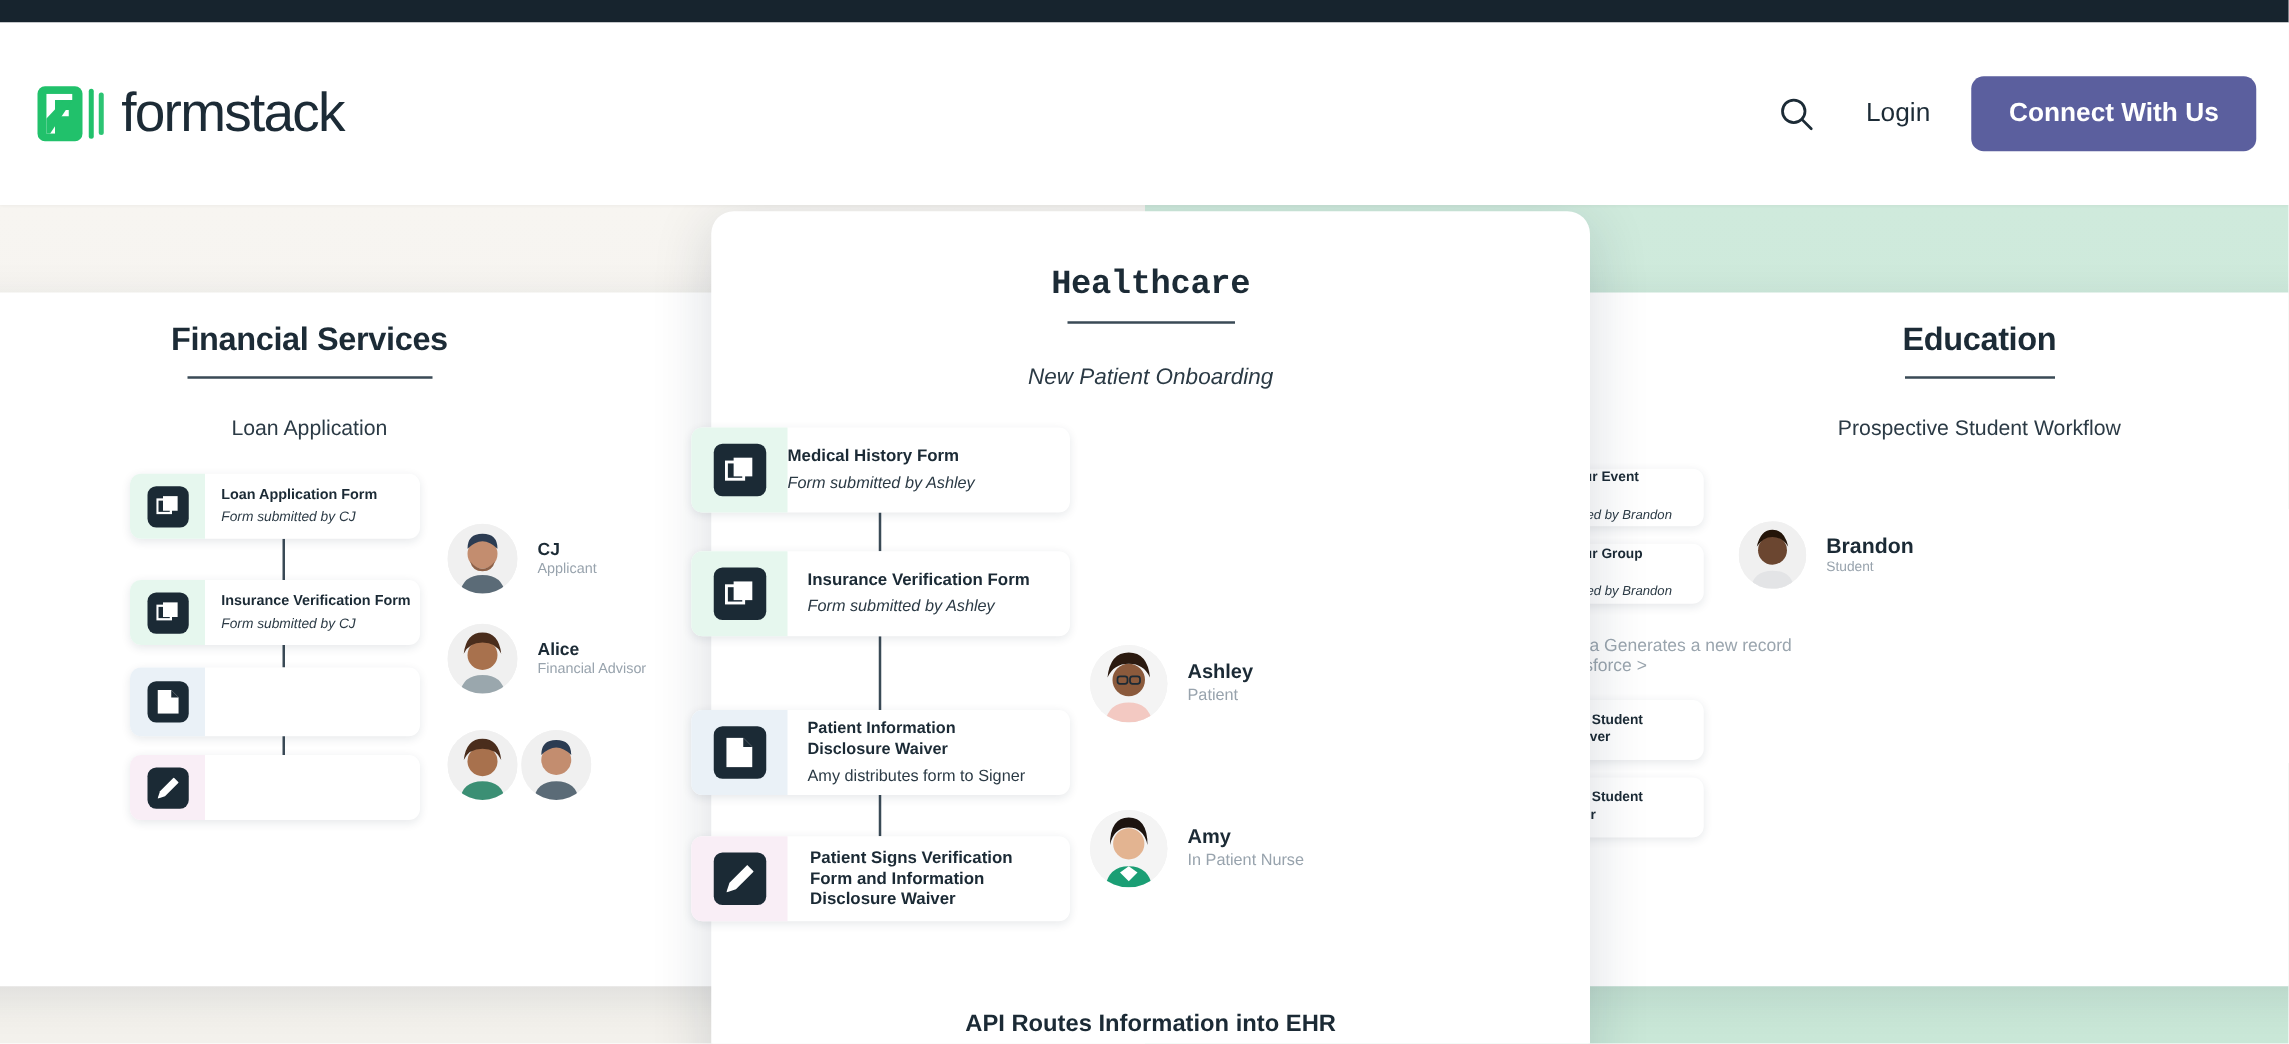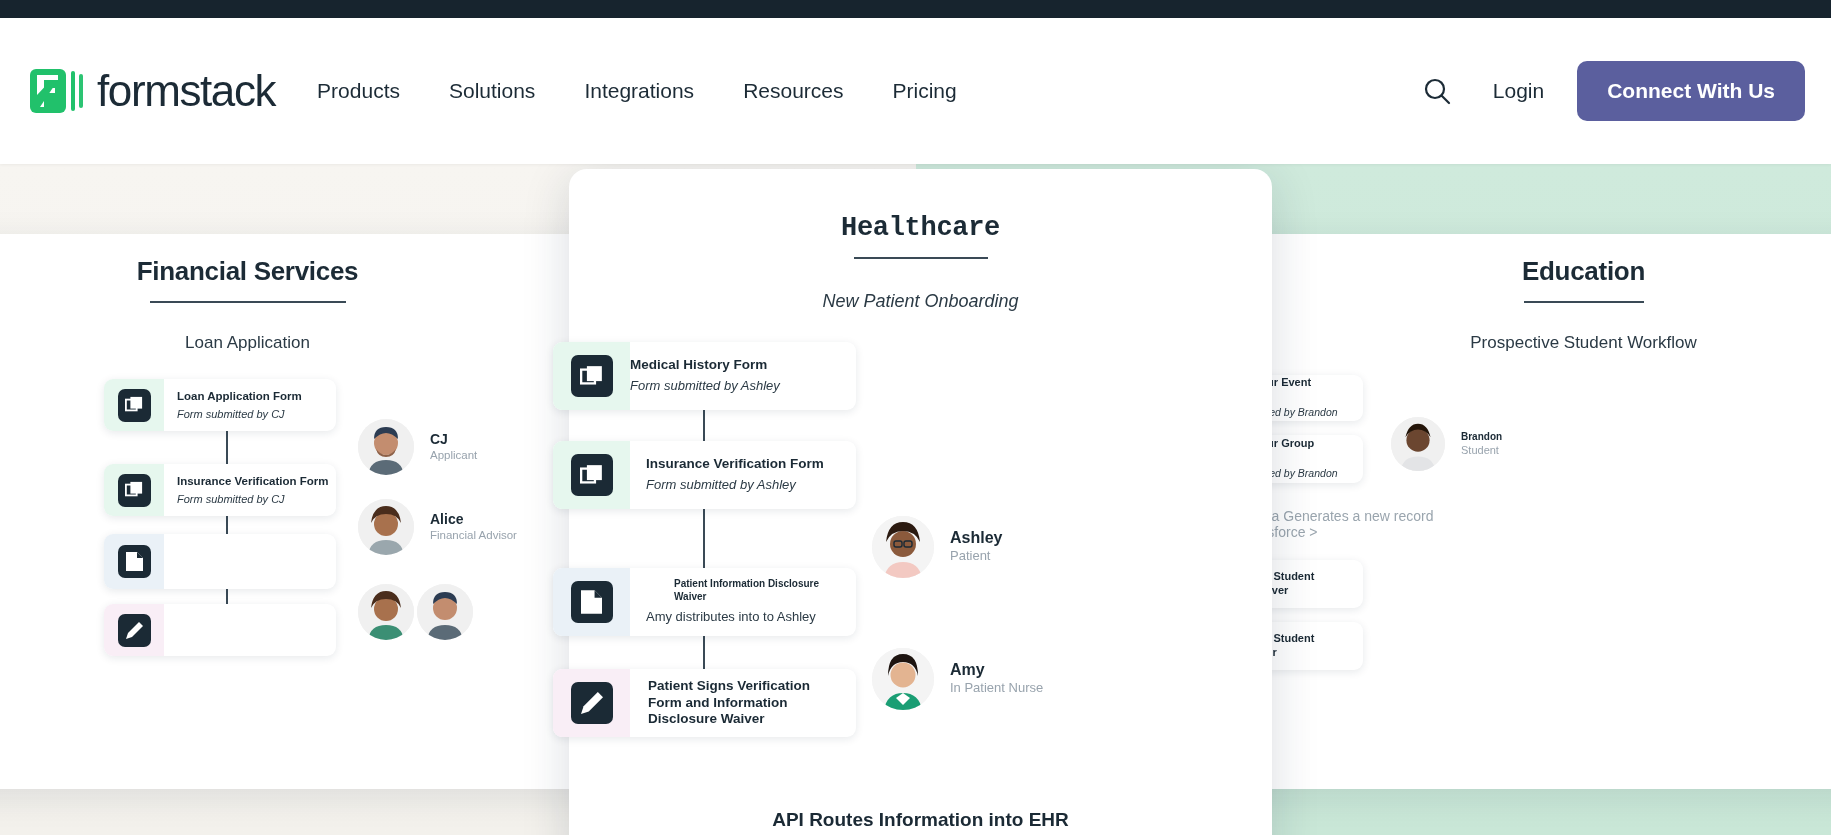--- a/index.html
+++ b/index.html
@@ -15,20 +15,21 @@
     position: absolute; top: 0; left: 0; width: 1831px; height: 18px;
     background: #17242e;
   }
 
   
   .navbar {
     position: absolute; top: 18px; left: 0; width: 1831px; height: 146px;
     background: #ffffff; display: flex; align-items: center;
     box-shadow: 0 1px 3px rgba(0,0,0,0.05);
     z-index: 20;
+    gap: 34px;
   }
   .logo-wrap { display: flex; align-items: center; margin-left: 30px; }
   .logo-mark {
     width: 36px; height: 44px; border-radius: 6px; background: #21c16b;
     position: relative; overflow: hidden; flex: none;
   }
   .logo-mark .bolt {
     position: absolute; left: 7px; top: 6px; width: 21px; height: 32px;
   }
   .logo-bars { display: flex; margin-left: 5px; }
@@ -151,27 +152,20 @@
           <path d="M21 5 L3 32 H0 V20 L14 5 Z" fill="#21c16b"></path>
         </svg>
       </div>
       <div class="logo-bars">
         <span></span>
           <span></span>
       </div>
       <div class="logo-text">formstack</div>
     </div>
 
-    <div class="nav-links">
-      <div class="nav-link">Products</div>
-      <div class="nav-link">Solutions</div>
-      <div class="nav-link">Integrations</div>
-      <div class="nav-link">Resources</div>
-      <div class="nav-link">Pricing</div>
-    </div>
 
     <div class="nav-right">
       <div class="search-btn">
         <svg width="30" height="30" viewBox="0 0 30 30">
           <circle cx="13" cy="13" r="9" fill="none" stroke="#1c2b36" stroke-width="2.2"></circle>
           <line x1="19.5" y1="19.5" x2="27" y2="27" stroke="#1c2b36" stroke-width="2.2" stroke-linecap="round"></line>
         </svg>
       </div>
       <div class="login-link">Login</div>
       <div class="cta-btn">Connect With Us</div>
@@ -369,21 +363,21 @@
       <div class="person" style="left:245px; top:183px;">
         <div class="avatar" style="width:54px;height:54px;">
           <svg viewBox="0 0 56 56" width="54" height="54">
             <rect width="56" height="56" fill="#f0f0f0"></rect>
             <circle cx="28" cy="24" r="12" fill="#6b4630"></circle>
             <path d="M15 21 q3 -14 13 -14 q10 0 13 14 q-5 -8 -13 -8 q-8 0 -13 8 Z" fill="#241509"></path>
             <path d="M10 56 q2 -15 18 -15 q16 0 18 15 Z" fill="#e3e4e6"></path>
           </svg>
         </div>
         <div class="person-meta">
-          <div class="person-name" style="font-size:10px;">Brandon</div>
+          <div class="person-name" style="font-size:17px;">Brandon</div>
           <div class="person-role" style="font-size:11px;">Student</div>
         </div>
       </div>
     </div>
 
     <div class="panel panel-center">
       <div class="panel-title center-t" style="margin-top:44px;font-family:Liberation Mono, monospace;">Healthcare</div>
       <div class="title-rule" style="width:134px;"></div>
       <div class="panel-sub center-s" style="margin-top:32px;">New Patient Onboarding</div>
 
@@ -425,22 +419,22 @@
         <div class="row" style="position:absolute; left:-16px; top:226px; width:303px; height:68px;">
           <div class="row-icon icon-blue" style="width:77px;">
             <div class="glyph" style="width:42px;height:42px;">
               <svg width="21" height="24" viewBox="0 0 17 19">
                 <path d="M0 0 H11 L17 6 V19 H0 Z" fill="#fff"></path>
                 <path d="M11 0 L17 6 H11 Z" fill="#1b2a35"></path>
               </svg>
             </div>
           </div>
           <div class="row-body" style="padding-left:16px; padding-right:10px;">
-            <div class="row-title" style="font-size:10px; max-width:150px;margin-left:28px;">Patient Information Disclosure Waiver</div>
-            <div class="row-sub plain" style="font-size:13px; margin-top:6px;">Amy distributes into to Ashley</div>
+            <div class="row-title" style="font-size:13px; max-width:150px;">Patient Information Disclosure Waiver</div>
+            <div class="row-sub plain" style="font-size:13px; margin-top:6px;">Amy distributes form to Signer</div>
           </div>
         </div>
 
         <div class="row" style="position:absolute; left:-16px; top:327px; width:303px; height:68px;">
           <div class="row-icon icon-pink" style="width:77px;">
             <div class="glyph" style="width:42px;height:42px;">
               <svg width="22" height="22" viewBox="0 0 17 17">
                 <path d="M13 0 L17 4 L6 15 L0 17 L2 11 Z" fill="#fff"></path>
               </svg>
             </div>

